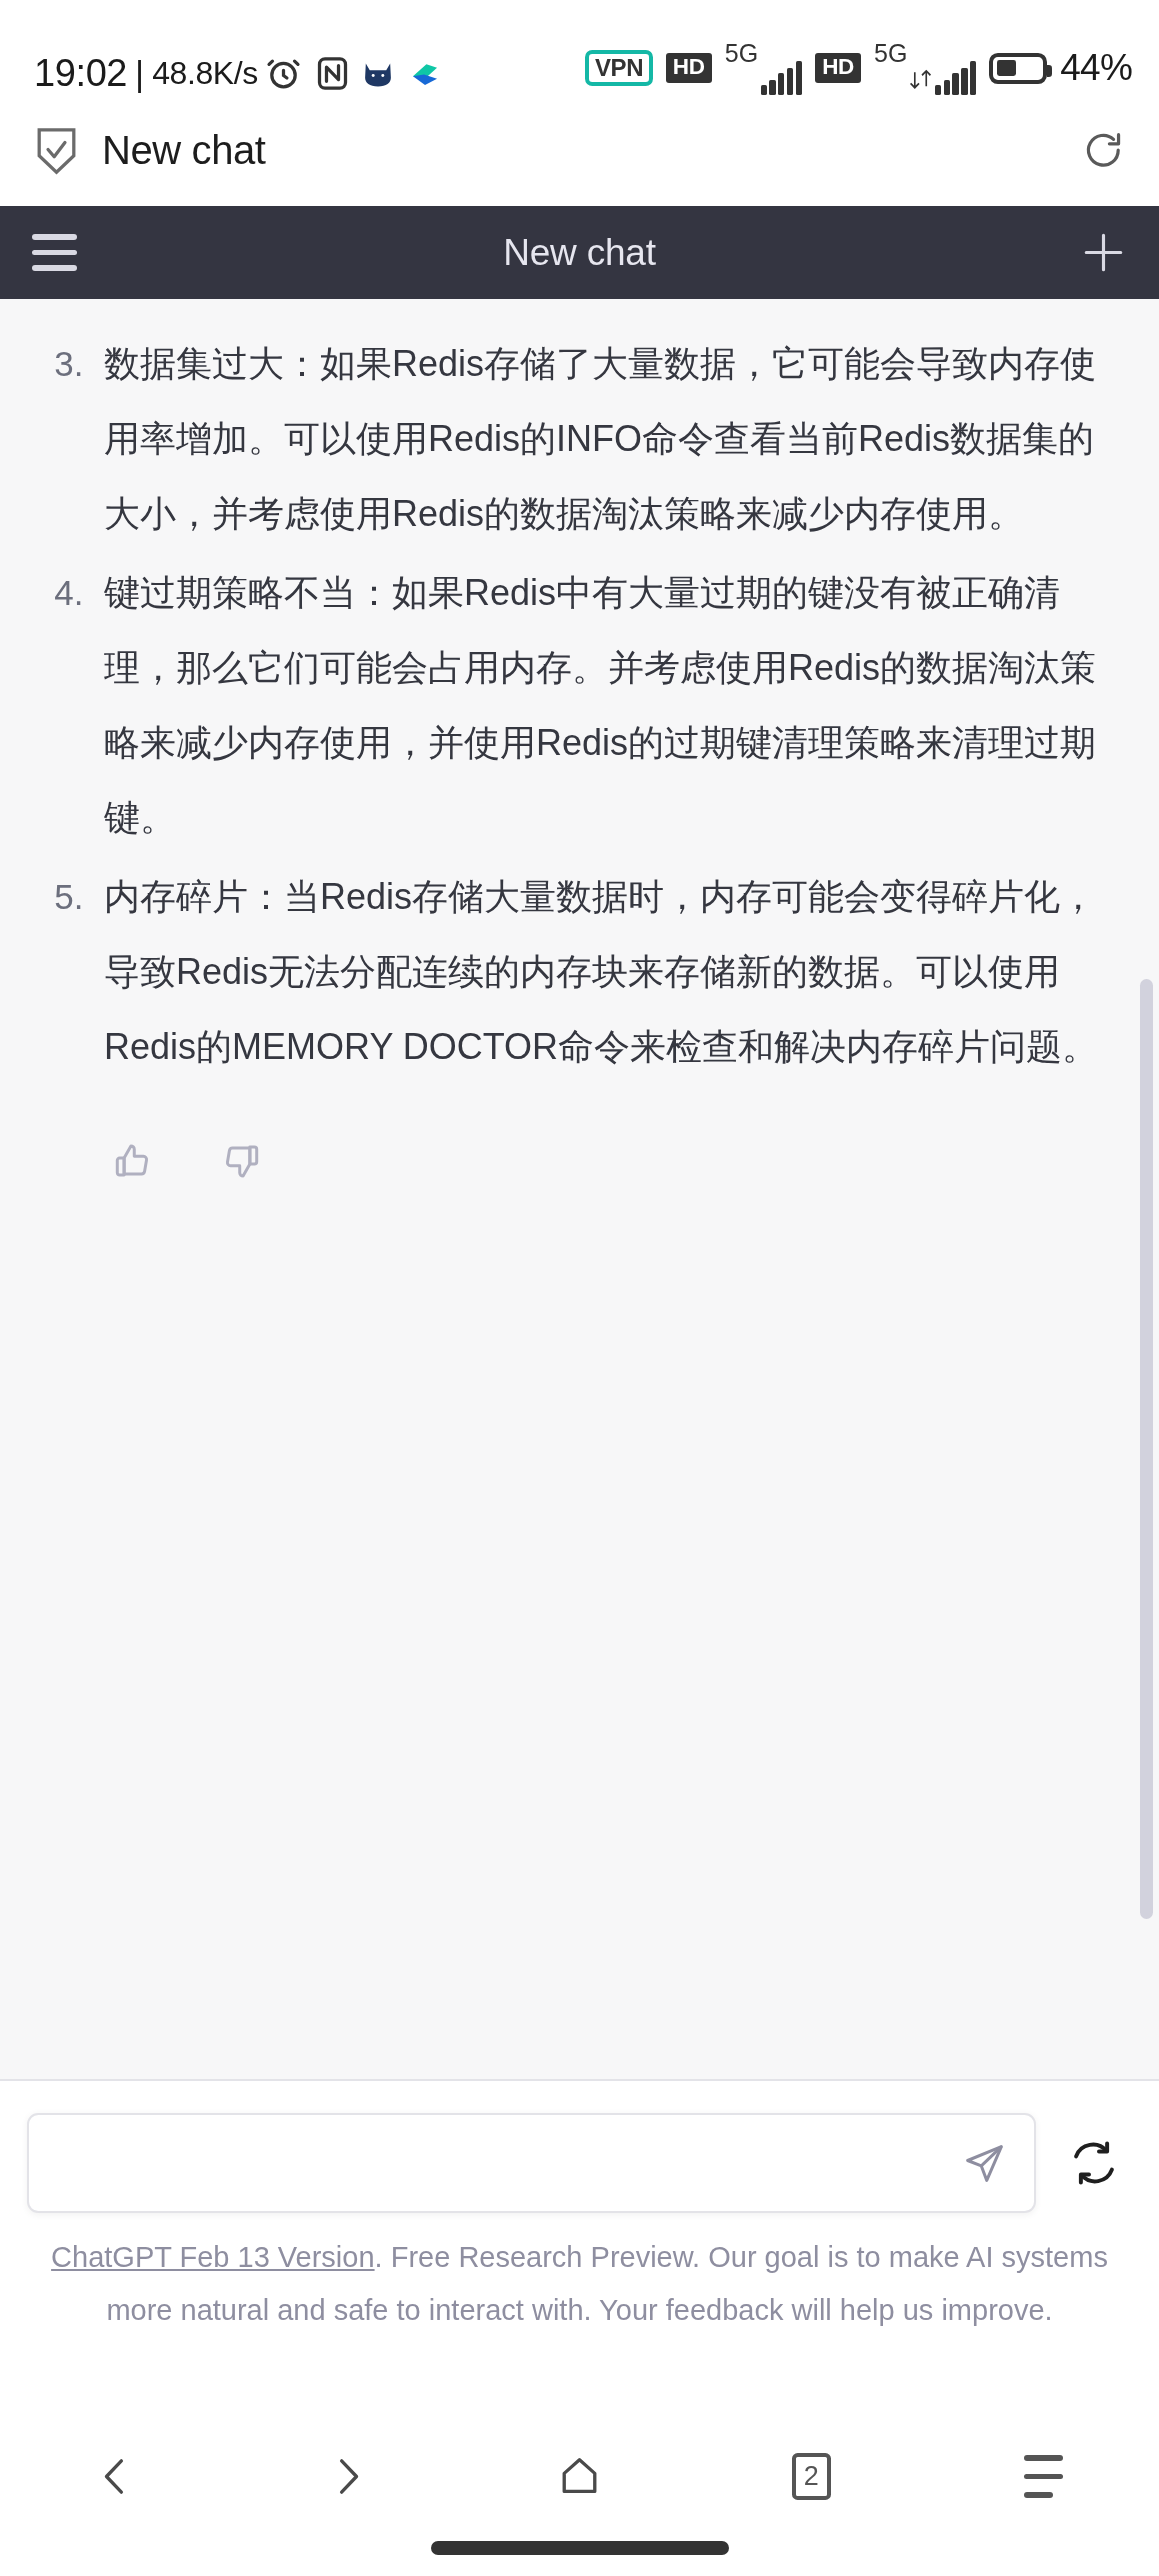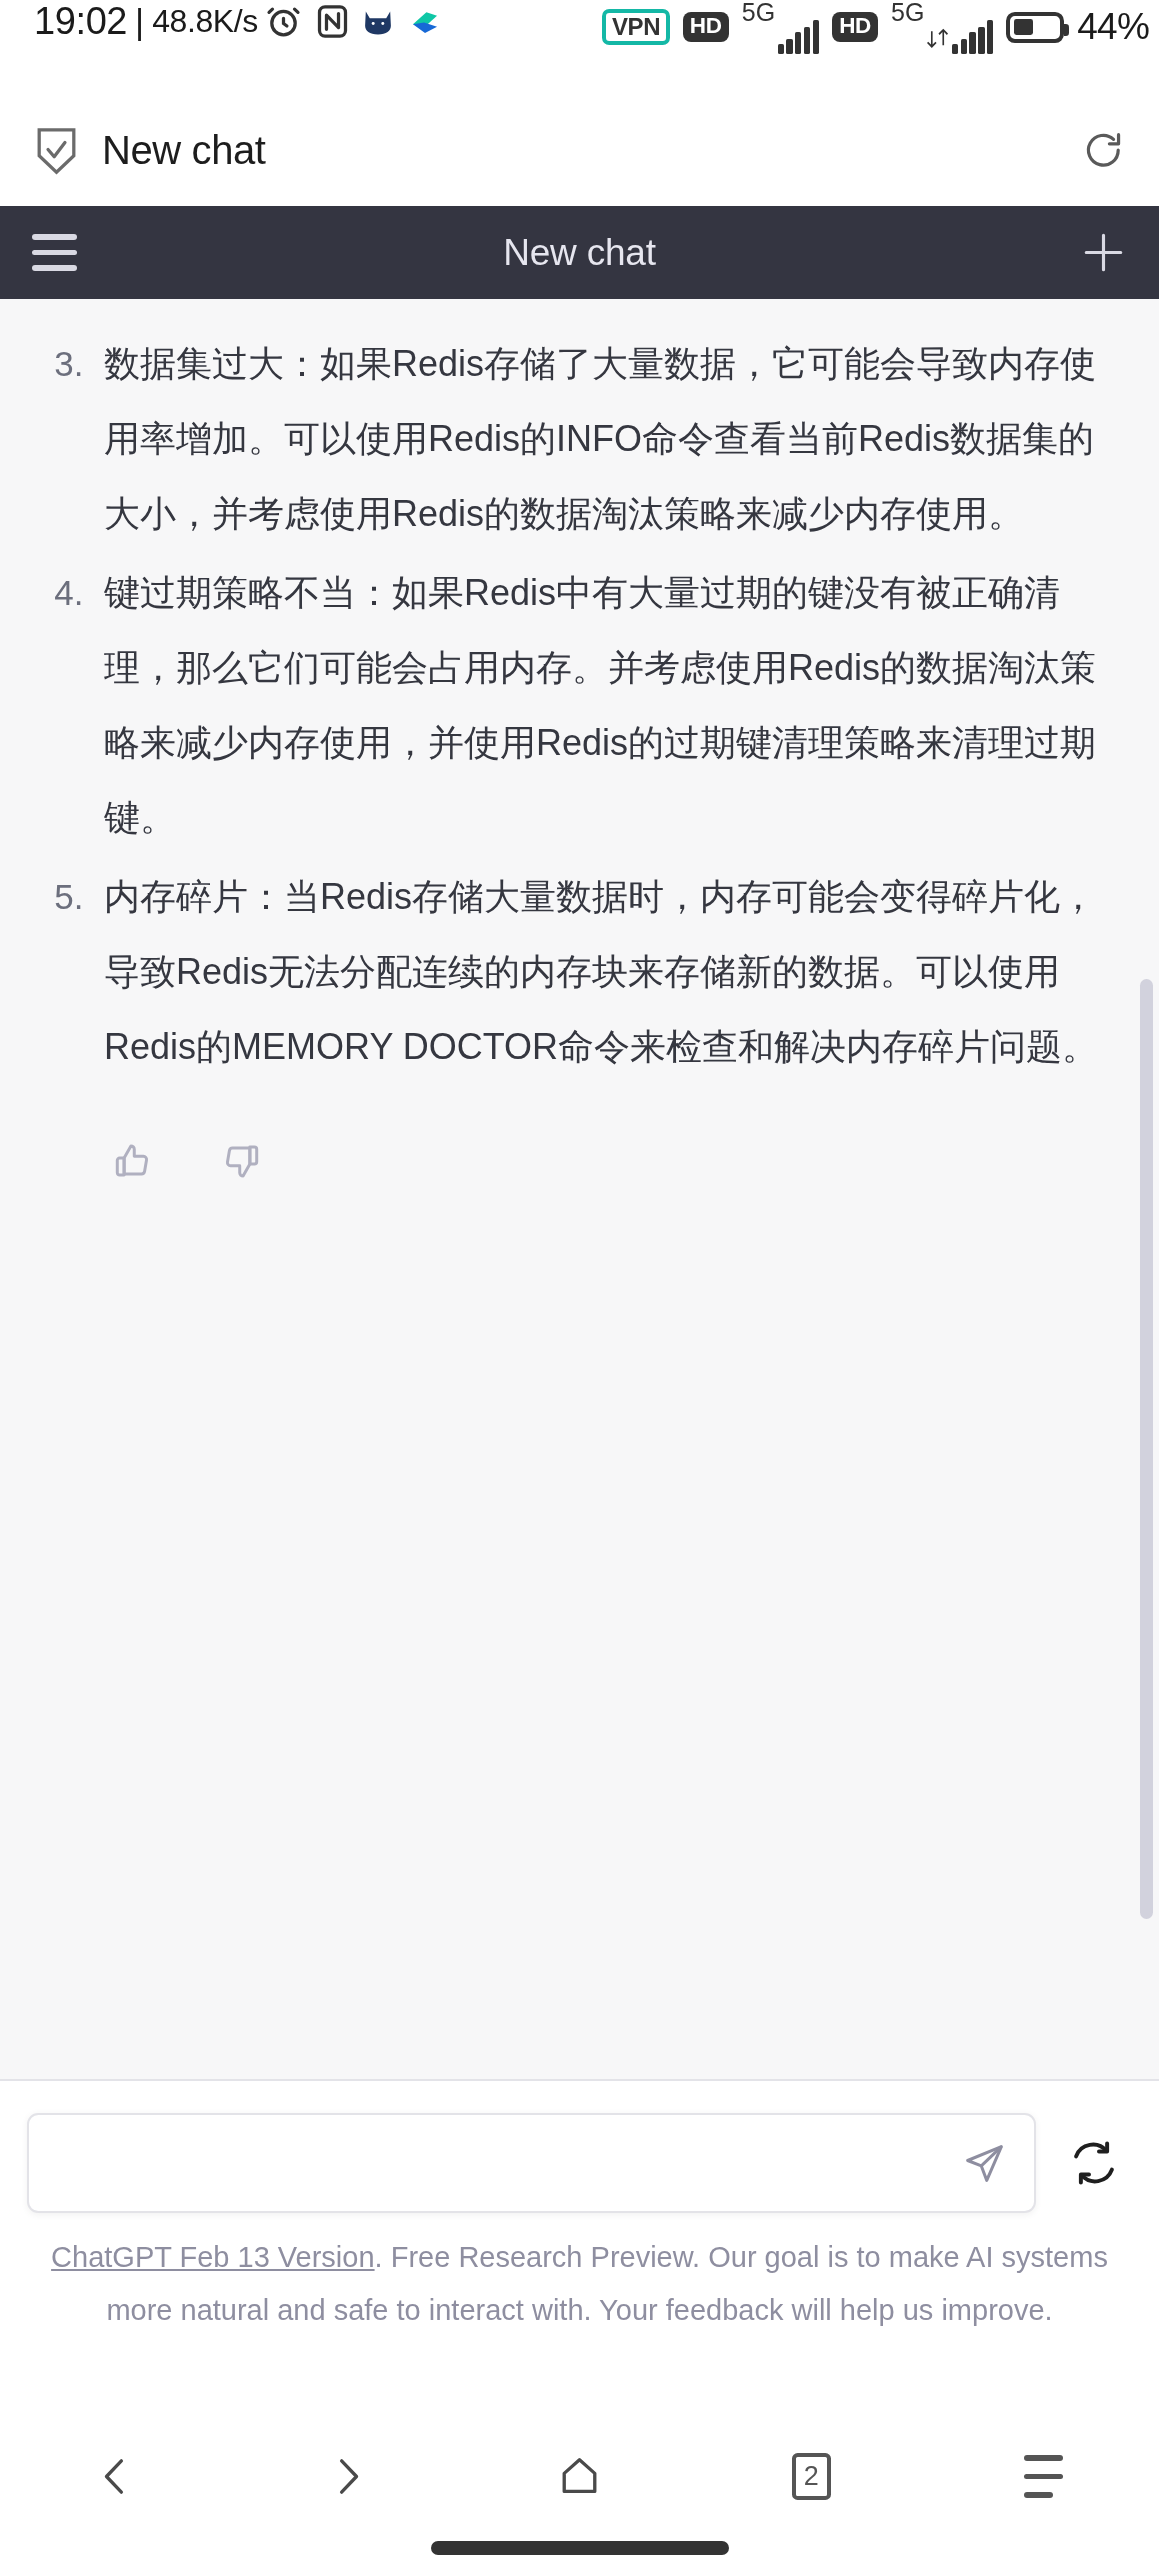--- a/index.html
+++ b/index.html
@@ -7,22 +7,22 @@
     width: 1159px; height: 2576px;
     background: #ffffff;
     font-family: "Liberation Sans", "DejaVu Sans", sans-serif;
     overflow: hidden;
   }
   .phone { position: relative; width: 1159px; height: 2576px; background: #ffffff; }
 
   
   .statusbar {
     height: 95px; width: 100%;
-    display: flex; align-items: flex-start;
-    padding: 0 10px 0 34px;
+    display: flex; align-items: flex-end;
+    padding: 0 27px 0 34px;
     background: #ffffff;
   }
   .sb-left { display: flex; align-items: center; gap: 0px; }
   .sb-time {
     font-size: 38px; color: #1b1b1b; letter-spacing: -0.4px;
     font-family: "Liberation Sans", sans-serif; font-weight: 400;
   }
   .sb-sep { font-size: 35px; color: #1b1b1b; margin: 0 8px; }
   .sb-net { font-size: 32px; color: #1b1b1b; letter-spacing: -0.4px; }
   .sb-icons-left { display: flex; align-items: center; gap: 11.3px; margin-left: 6.4px; }
@@ -35,21 +35,21 @@
   .applet { width: 35px; height: 35px; display:inline-flex; align-items:center; justify-content:center;}
 
   .vpn-box {
     border: 4px solid #14b8a6; border-radius: 7.2px;
     padding: 0.8px 5.6px 1.6px 5.6px;
     font-size: 24px; font-weight: 700; color: #333;
     letter-spacing: -0.4px; line-height: 1.05;
     font-family: "Liberation Sans", sans-serif;
   }
   .hd-badge {
-    background: #333; color: #fff; border-radius: 8px;
+    background: #333; color: #fff; border-radius: 3px;
     font-size: 22.5px; font-weight: 700; letter-spacing: -0.4px;
     padding: 3.2px 7.2px 4px 7.2px; line-height: 1;
     font-family: "Liberation Sans", sans-serif;
   }
   .gen-group { display: flex; align-items: flex-end; gap: 2.4px; }
   .gen-lbl { font-size: 25px; color: #333; line-height: 1; margin-bottom: 29px; font-weight: 400;}
   .bars { display: flex; align-items: flex-end; gap: 2.4px; height: 34px; }
   .bars i { display: block; width: 6.4px; background: #333; border-radius: 1.6px; }
   .bars i:nth-child(1){height: 9.7px;}
   .bars i:nth-child(2){height: 15.3px;}

